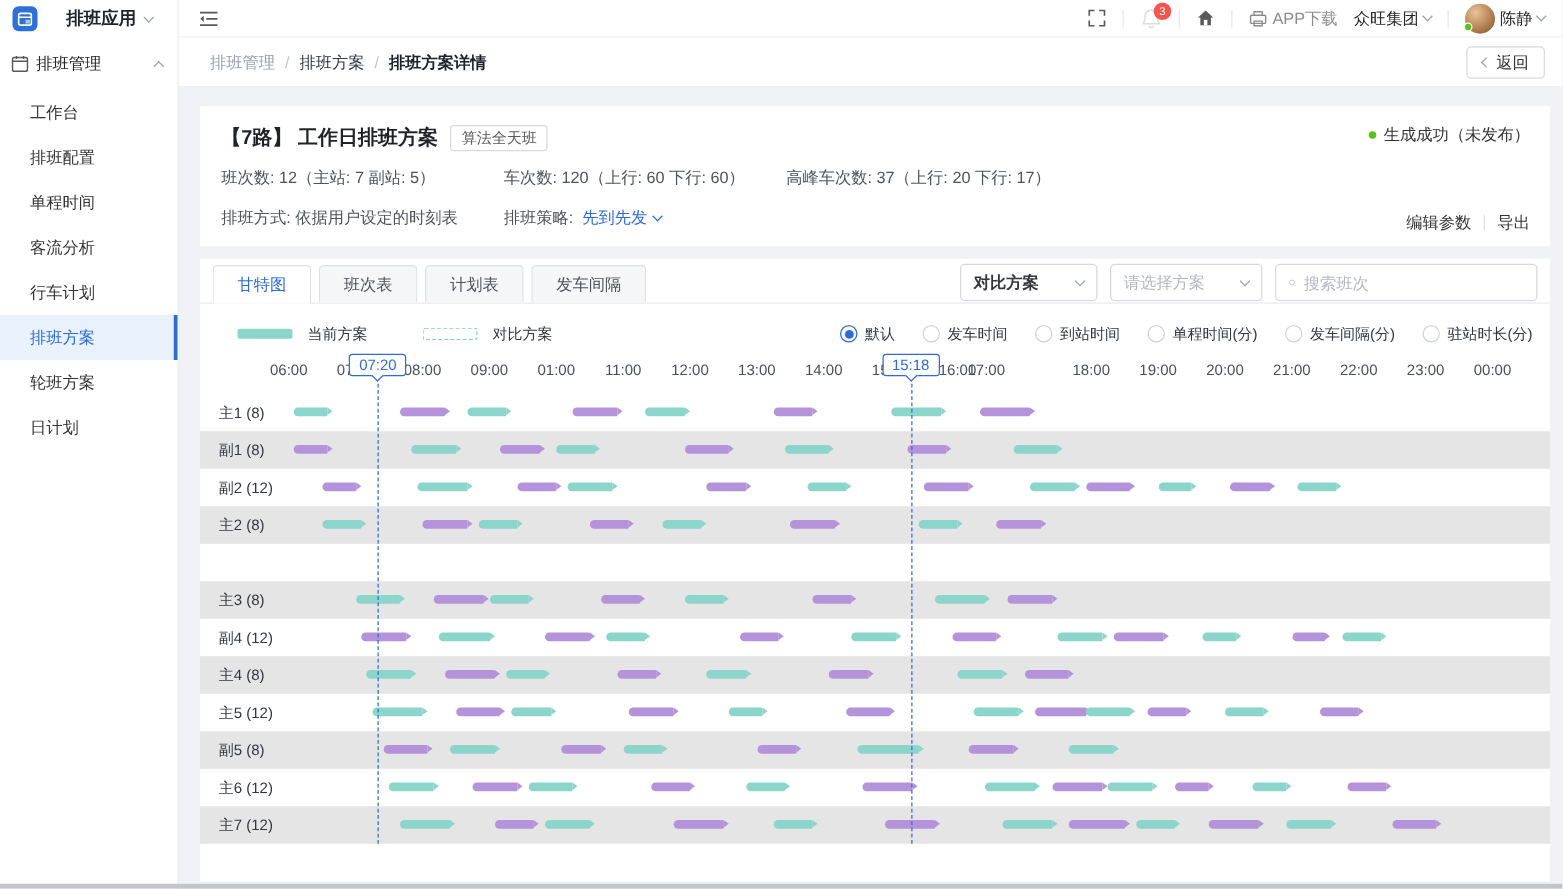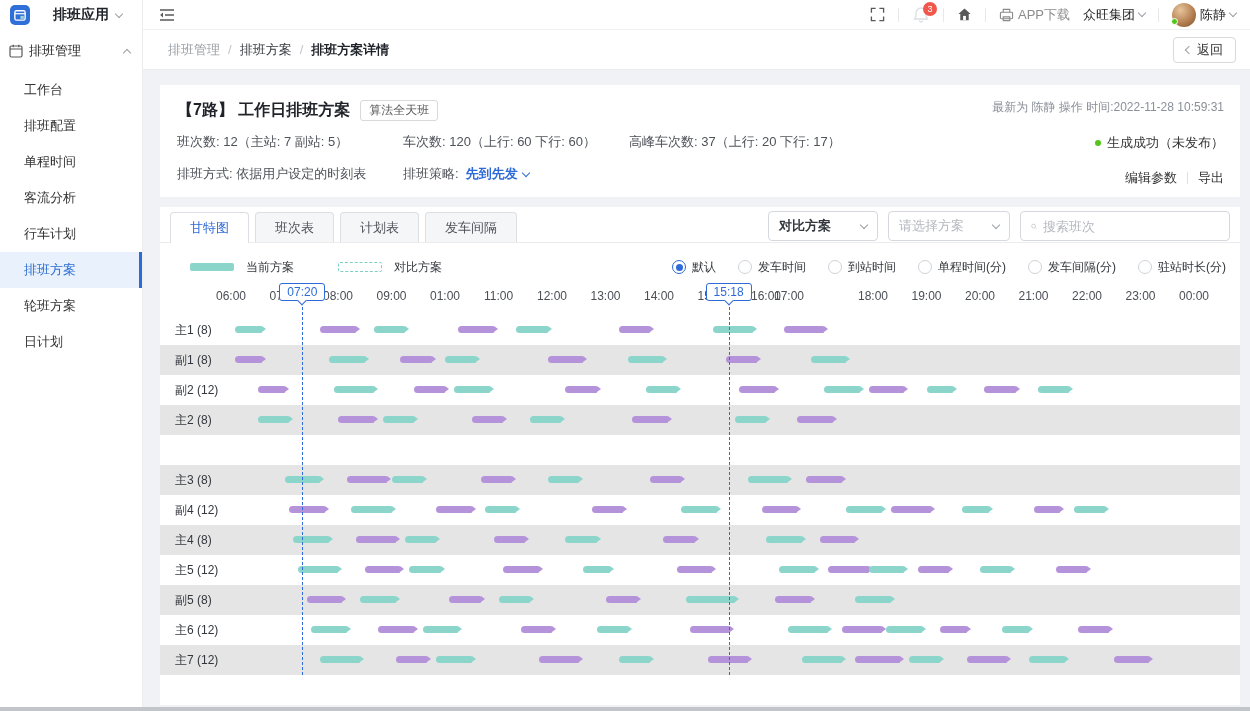--- a/index.html
+++ b/index.html
@@ -42,21 +42,21 @@
 
   
   .content { position:absolute; left:143px; right:0; top:70px; bottom:0; background:#f0f2f5; padding:15px 10px 0 17px; }
   .info-card { background:#fff; padding:12px 16px 10px 17px; display:flex; }
   .info-left { flex:1; }
   .title-row { display:flex; align-items:center; gap:10px; height:26px; }
   .plan-title { font-size:16px; font-weight:bold; color:#1f2329; }
   .plan-tag { border:1px solid #d9d9d9; border-radius:3px; font-size:12px; color:#595959; padding:1px 8px; background:#fff; }
   .stat-row { display:flex; height:26px; align-items:center; margin-top:6px; font-size:13px; color:#4e5259; }
   .stat-cell { width:226px; }
-  .link-blue { color:#2e6bd8; font-weight:bold; cursor:pointer; display:inline-flex; align-items:center; gap:5px; }
+  .link-blue { color:#2e6bd8; font-weight:normal; cursor:pointer; display:inline-flex; align-items:center; gap:5px; }
   .info-right { width:330px; display:flex; flex-direction:column; align-items:flex-end; justify-content:space-between; padding-top:2px; }
   .meta-text { font-size:12px; color:#8a8f99; }
   .status-row { display:flex; align-items:center; gap:6px; font-size:13px; color:#333; }
   .dot-green { width:6px; height:6px; border-radius:50%; background:#52c41a; }
   .action-row { display:flex; align-items:center; gap:10px; font-size:13px; color:#333; }
   .action-link { cursor:pointer; }
   .v-div { width:1px; height:12px; background:#e0e0e0; }
 
   
   .main-card { background:#fff; margin-top:10px; height:498px; position:relative; }
@@ -216,21 +216,20 @@
         <span>
           <span>排班策略:</span>&nbsp;
           <span class="link-blue">
             <span>先到先发</span>
               <span class="chev blue"></span>
           </span>
         </span>
       </div>
     </div>
     <div class="info-right">
-      <span class="meta-text">最新为 陈静 操作 时间:2022-11-28 10:59:31</span>
       <span class="status-row">
         <span class="dot-green"></span>
         <span>生成成功（未发布）</span>
       </span>
       <span class="action-row">
         <span class="action-link">编辑参数</span>
         <span class="v-div"></span>
         <span class="action-link">导出</span>
       </span>
     </div>

